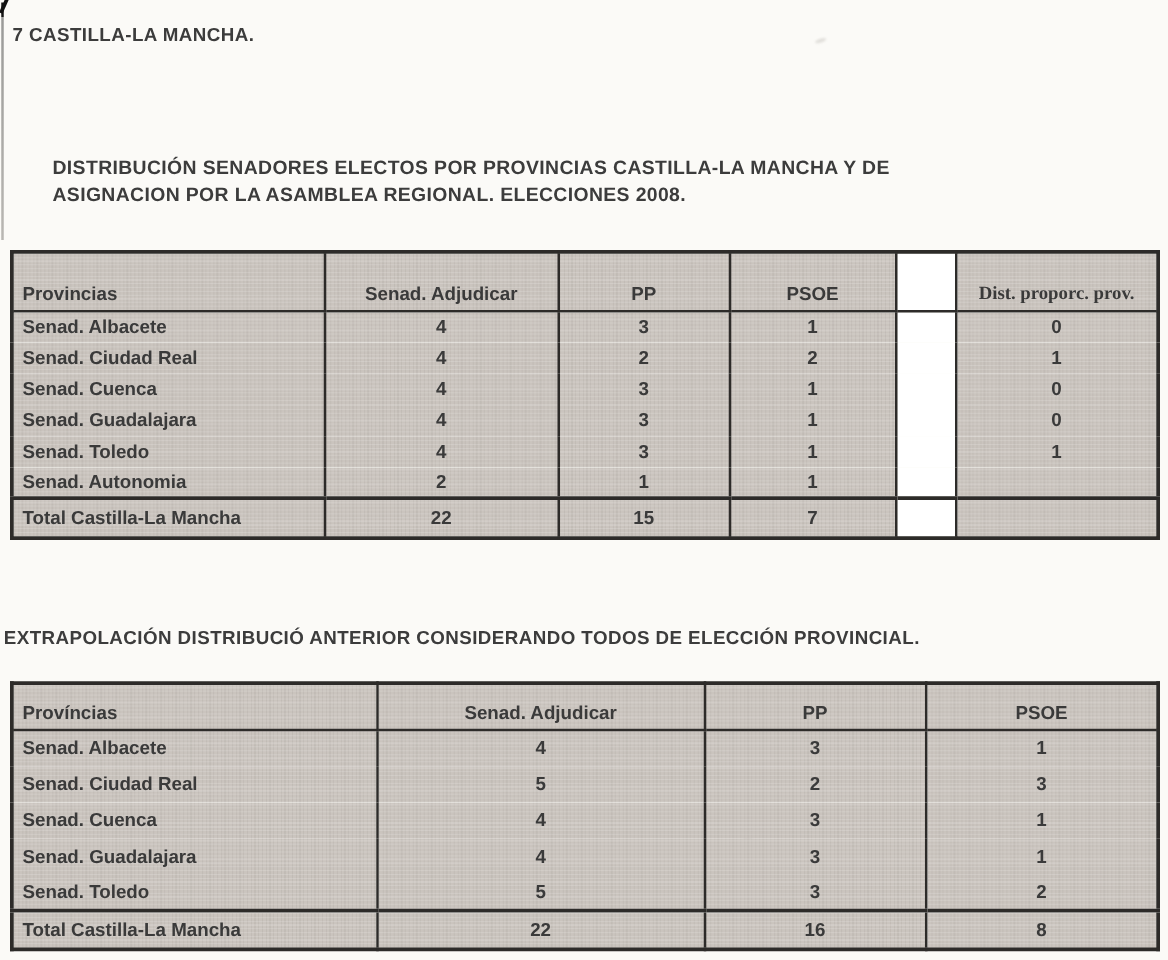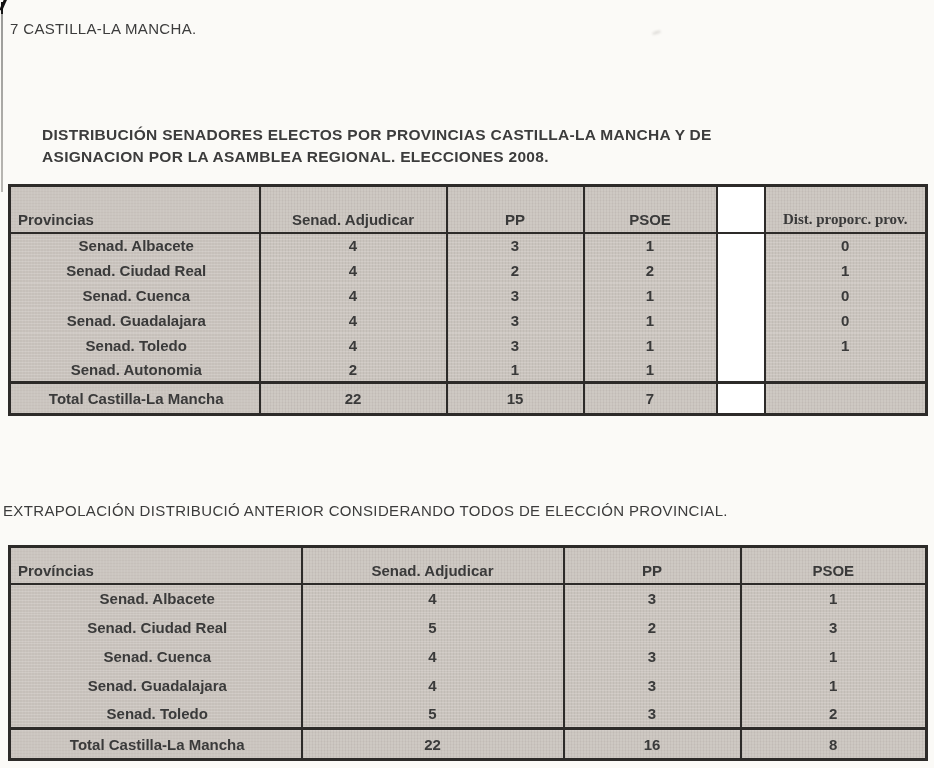--- a/index.html
+++ b/index.html
@@ -31,40 +31,40 @@
     border-radius: 50%;
     opacity: .28;
     filter: blur(1px);
   }
   .smudge.s1 { left: 652px; top: 31px; width: 9px; height: 3px; transform: rotate(-18deg); }
   .smudge.s2 { left: 592px; top: 668px; width: 12px; height: 5px; transform: rotate(32deg); }
 
   
   .title-line {
     position: absolute;
-    font-weight: normal;
+    font-weight: bold;
     letter-spacing: .35px;
     white-space: nowrap;
   }
   #section-title { left: 10px; top: 20px; font-size: 15px; }
   #heading1 { position: absolute; left: 8px; top: 124px; font-weight: bold; font-size: 15.5px; line-height: 22px; letter-spacing: .3px; margin-left: 34px; }
   #heading2 { left: 3px; top: 502px; font-size: 15px; }
 
   
   table.doc-table {
     position: absolute;
     left: 8px;
     border-collapse: collapse;
     table-layout: fixed;
     width: 917px;
     font-size: 15px;
     font-weight: bold;
     color: #3a3a3a;
   }
-  table.t1 { top: 184px; }
+  table.t1 { top: 200px; }
   table.t2 { top: 545px; padding-left: 32px; }
 
   table.doc-table { border: 3px solid #2d2b29; }
   .doc-table th, .doc-table td {
     border-left: 2px solid #2d2b29;
     border-right: 2px solid #2d2b29;
     border-top: none;
     border-bottom: none;
     background-color: #cac4be;
     background-image:
@@ -76,21 +76,21 @@
   .doc-table thead th {
     border-bottom: 2px solid #2d2b29;
     vertical-align: bottom;
     padding: 0 4px 4px 4px;
     text-align: center;
     line-height: 17px;
   }
   .doc-table thead th.label { text-align: left; padding-left: 7px; }
   .doc-table thead th.wrap { white-space: normal; font-family: Liberation Serif, serif; }
   .doc-table td { padding: 0 4px; }
-  .doc-table td.label { text-align: center; padding-left: 7px; }
+  .doc-table td.label { text-align: left; padding-left: 7px; }
   .doc-table td.num { text-align: center; }
   .doc-table td.spacer, .doc-table th.spacer {
     background: #ffffff;
     background-image: none;
   }
   .doc-table tr.total-row td { border-top: 3px solid #2d2b29; }
 
   .t1 thead tr { height: 47px; }
   .t1 tbody tr { height: 25px; }
   .t1 tr.total-row { height: 32px; }

